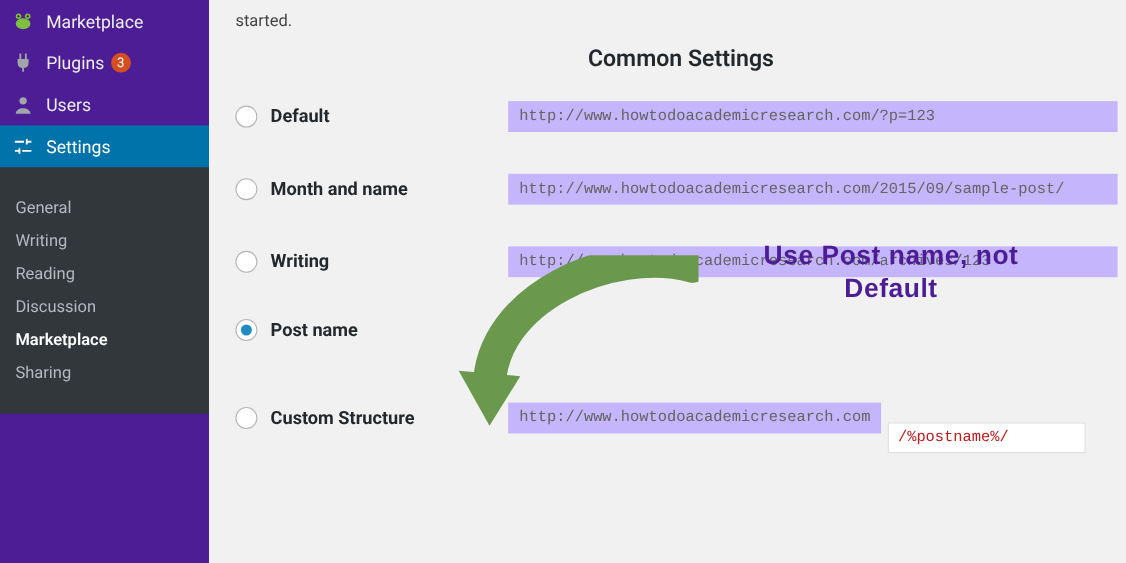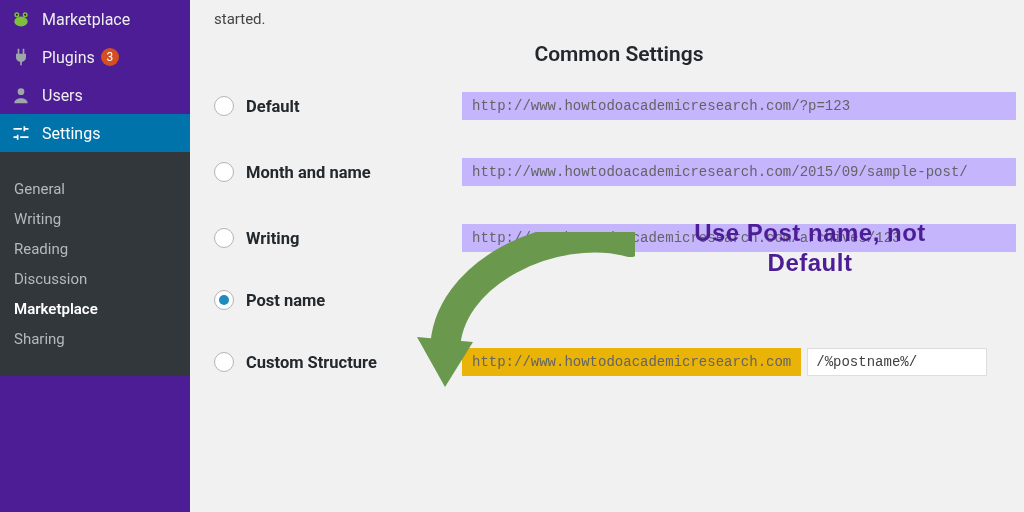--- a/index.html
+++ b/index.html
@@ -28,22 +28,22 @@
   .section-title { font-size: 21px; font-weight: 600; color: #23282d; margin-top: 14px; margin-bottom: 26px; text-align: center; }
 
   .opt-row { display: flex; align-items: center; margin-bottom: 38px; }
   .opt-row:last-child { margin-bottom: 0; }
   .radio-label { display: flex; align-items: center; width: 248px; cursor: pointer; }
   .radio { width: 20px; height: 20px; border: 1.5px solid #b4b4b4; border-radius: 50%; margin-right: 12px; background: #fff; display: flex; align-items: center; justify-content: center; flex: 0 0 20px; }
   .radio.checked::after { content: ""; width: 10px; height: 10px; border-radius: 50%; background: #1e8cbe; }
   .radio-text { font-size: 16.5px; font-weight: 700; color: #23282d; }
 
   .url-box { background: #c4b5fd; color: #646464; font-family: Menlo, Consolas, "Courier New", monospace; font-size: 14px; padding: 6px 10px; flex: 1; margin-right: 8px; white-space: nowrap; overflow: hidden; }
-  .url-prefix { background: #eab308; color: #646464; font-family: Menlo, Consolas, "Courier New", monospace; font-size: 14px; padding: 6px 10px; white-space: nowrap; }
-  .custom-input { border: 1px solid #ddd; background: #fff; font-family: Menlo, Consolas, "Courier New", monospace; font-size: 14px; padding: 5px 8px; width: 180px; color: #404040; margin-left: 6px; }
+  .url-prefix { background: #c4b5fd; color: #646464; font-family: Menlo, Consolas, "Courier New", monospace; font-size: 14px; padding: 6px 10px; white-space: nowrap; }
+  .custom-input { border: 1px solid #ddd; background: #fff; font-family: Menlo, Consolas, "Courier New", monospace; font-size: 14px; padding: 5px 8px; width: 180px; color: #b91c1c; margin-left: 6px; margin-top: 36px; }
 
   
   .anno-text { position: absolute; left: 440px; top: 218px; font-family: Liberation Sans, sans-serif; font-weight: 900; font-size: 24px; color: #4c1d95; text-align: center; line-height: 1.25; width: 360px; pointer-events: none; letter-spacing: 0.5px; }
   .anno-arrow { position: absolute; left: 215px; top: 232px; width: 230px; height: 160px; pointer-events: none; }
 </style>
 </head>
 <body>
 
 <div class="sidebar">
 

